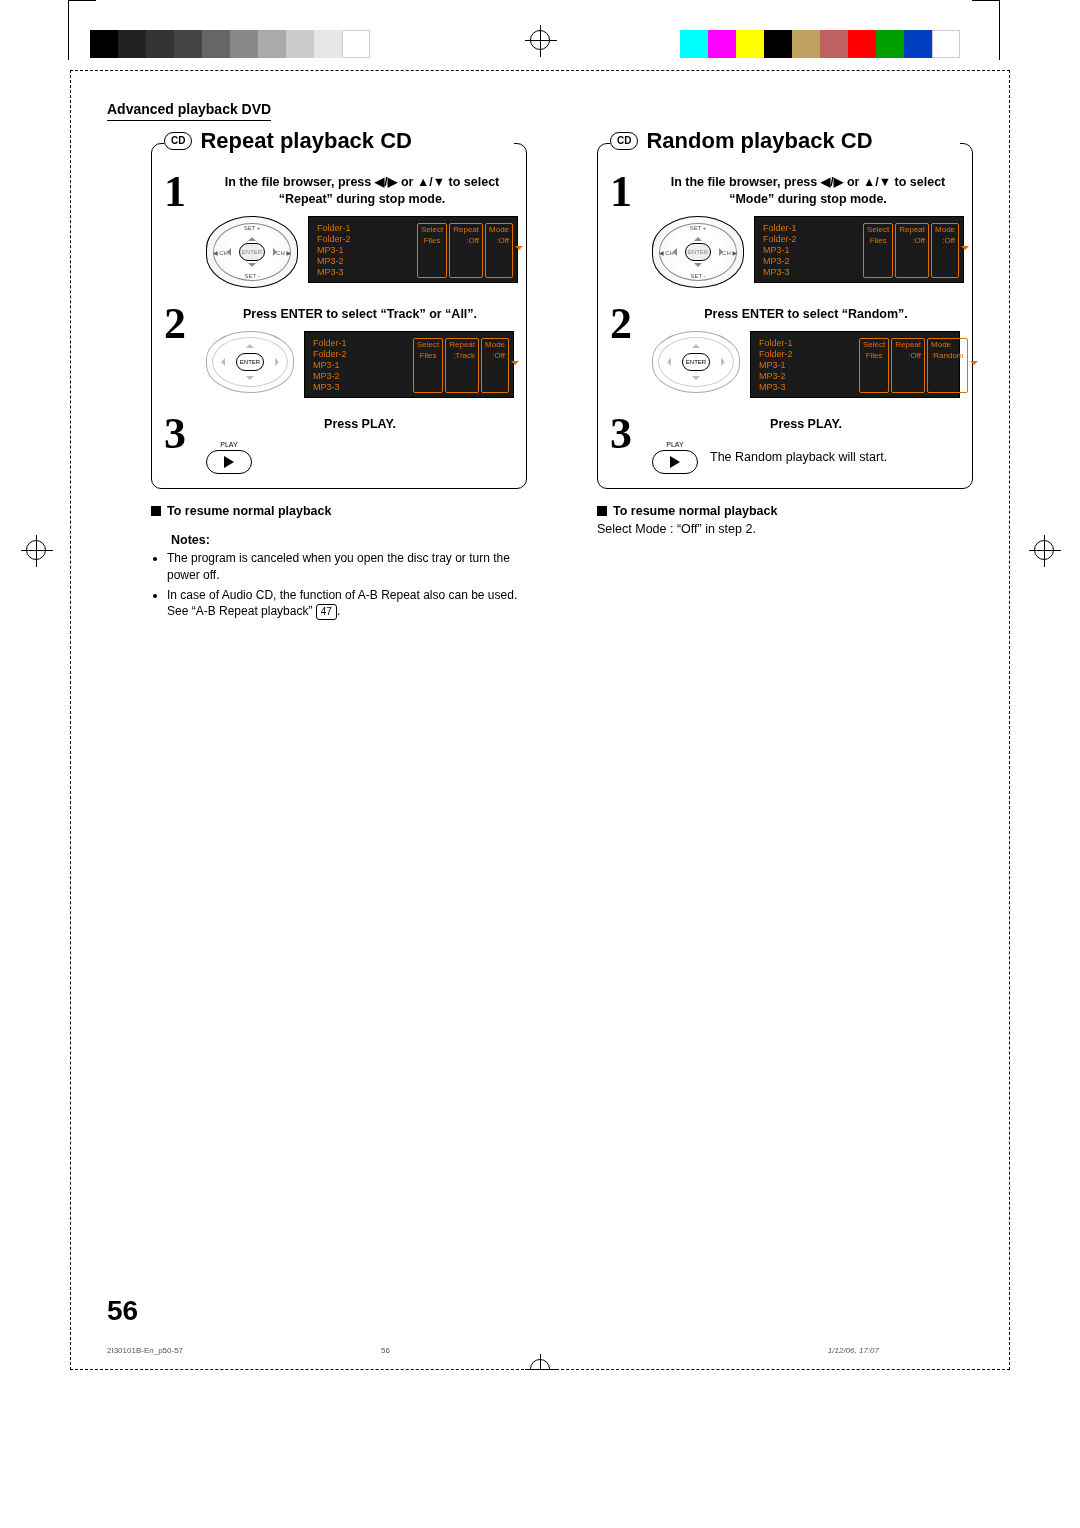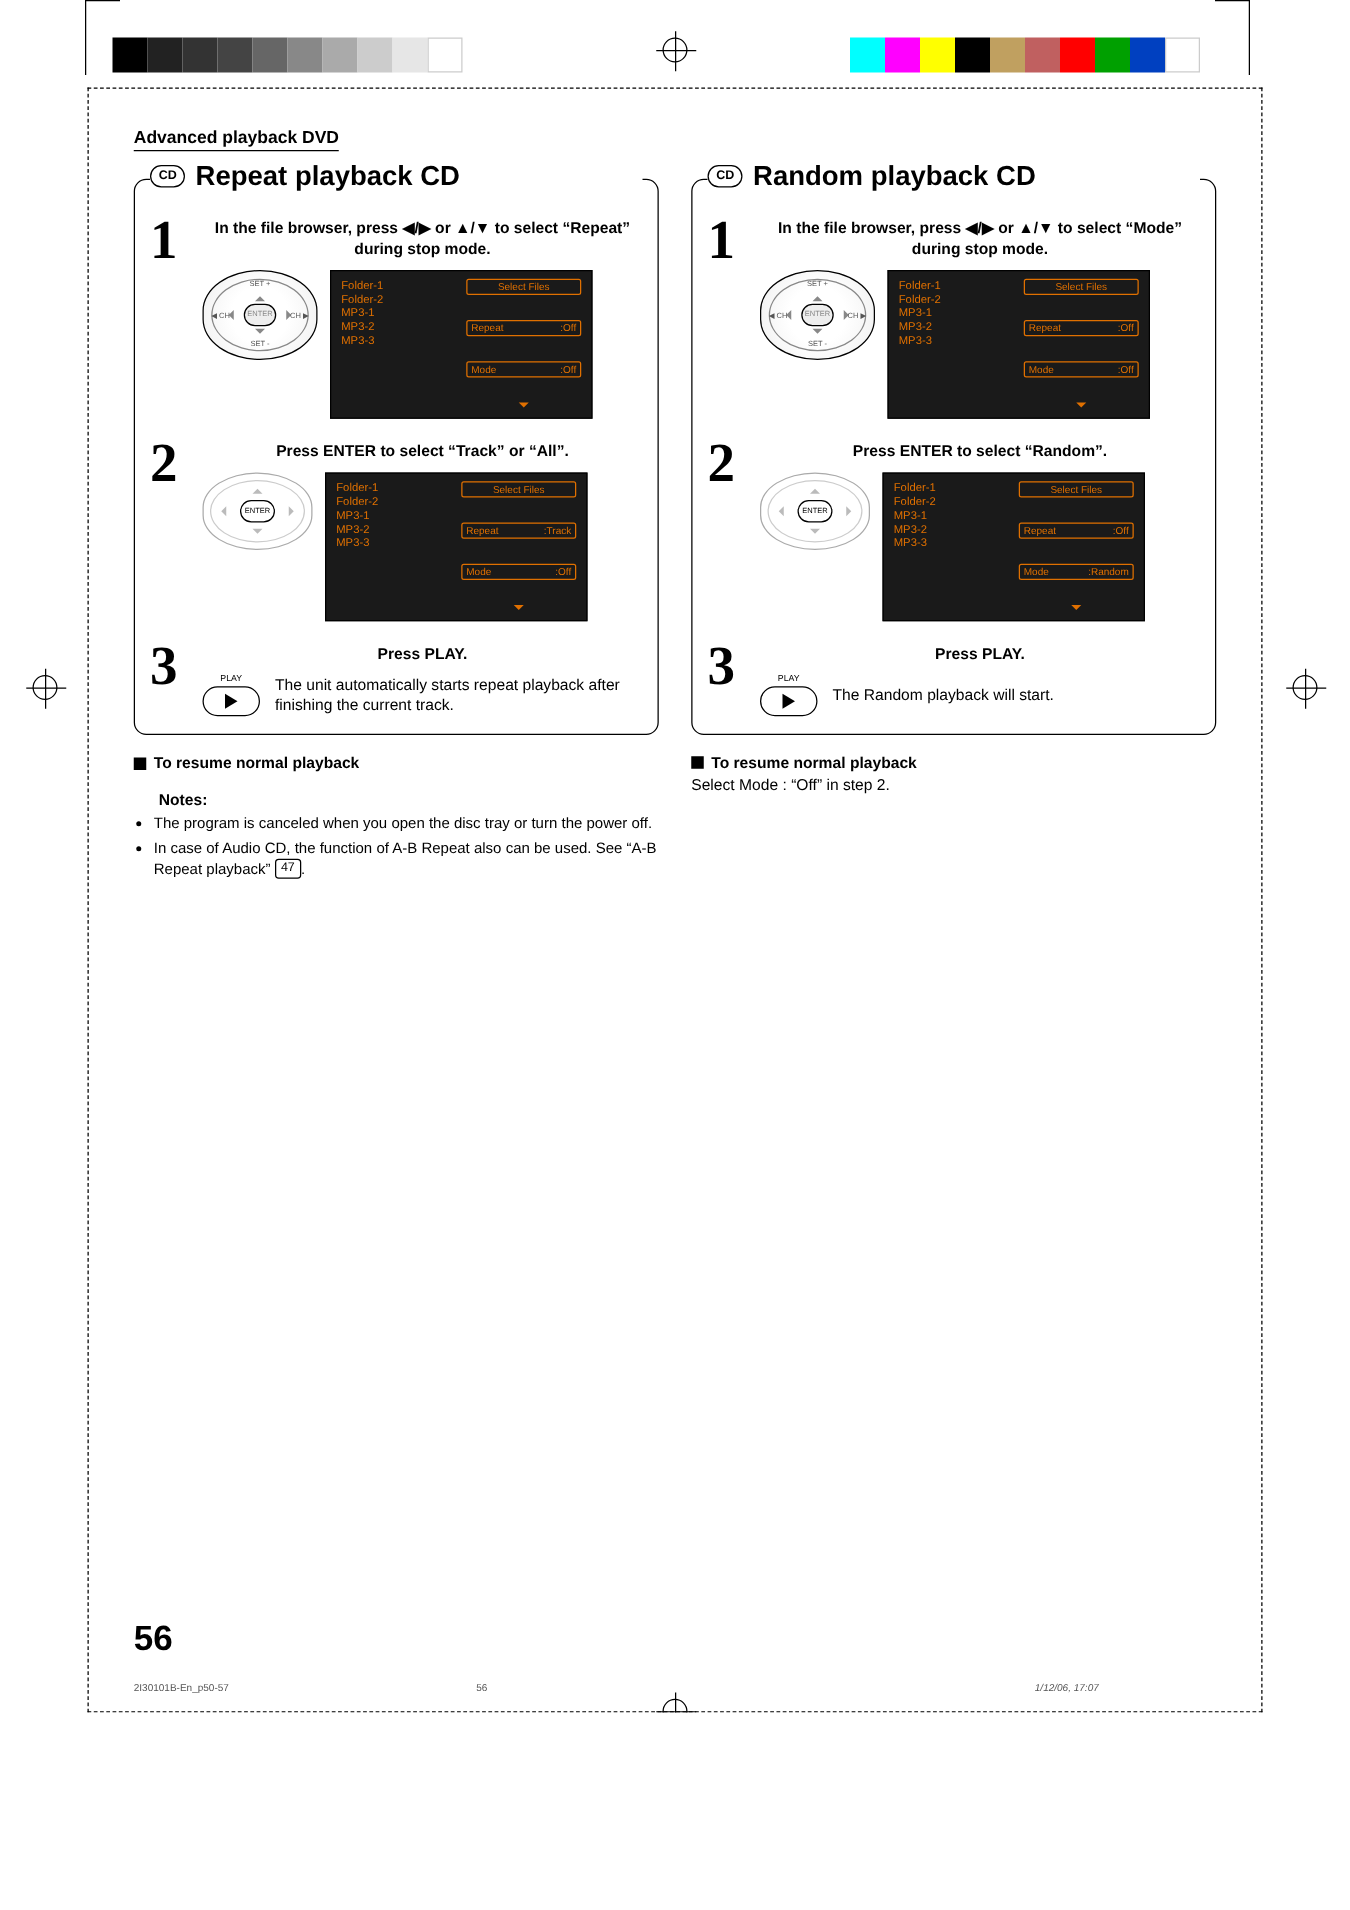--- a/index.html
+++ b/index.html
@@ -72,20 +72,21 @@
     max-width: 520px;
     margin-bottom: 110px;
   }
   .columns {
     display: flex;
     gap: 26px;
   }
   .col {
     flex: 1;
     min-width: 0;
+    margin-left: 44px;
   }
   .section-box {
     border: 1px solid #000;
     border-radius: 10px;
     padding: 12px 12px 14px 12px;
     position: relative;
     margin-bottom: 14px;
   }
   .section-heading-wrap {
     position: absolute;
@@ -207,21 +208,21 @@
     font-size:9px;
     padding:6px 8px 4px 8px;
     border:1px solid #000;
     width: 210px;
     display:flex;
     gap:12px;
     flex-shrink:0;
   }
   .osd .list { flex:1; }
   .osd .list div { padding:0 2px 1px 0; white-space:nowrap; }
-  .osd .panel { width:92px; display:flex; flex-direction:column; gap:20px;}
+  .osd .panel { width:92px; display:flex; flex-direction:row; gap:2px;}
   .osd .panel .pill {
     border:1px solid #e07000;
     border-radius:2px;
     padding:0 3px;
     line-height:11px;
     font-size:8px;
   }
   .osd .panel .pill.center { text-align:center; }
   .osd .panel .pill span.val { float:right;}
   .osd .panel .tri {
@@ -439,21 +440,20 @@
 
         <div class="step">
           <div class="step-num">3</div>
           <div class="step-body">
             <div class="step-title">Press PLAY.</div>
             <div class="play-btn-wrap">
               <div>
                 <div class="play-lbl">PLAY</div>
                 <div class="play-btn"></div>
               </div>
-              <div style="font-size:12.5px;line-height:1.35;">The unit automatically starts repeat playback after finishing the current track.</div>
             </div>
           </div>
         </div>
 
       </div>
 
       <div class="sub">
         <div class="subhead">
             <span>To resume normal playback</span>
           </div>

